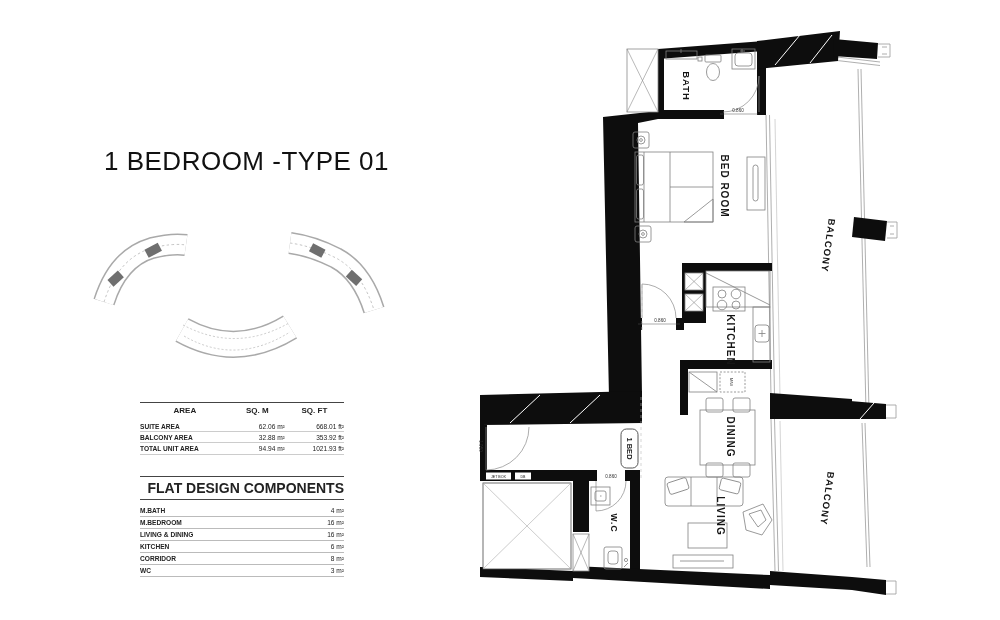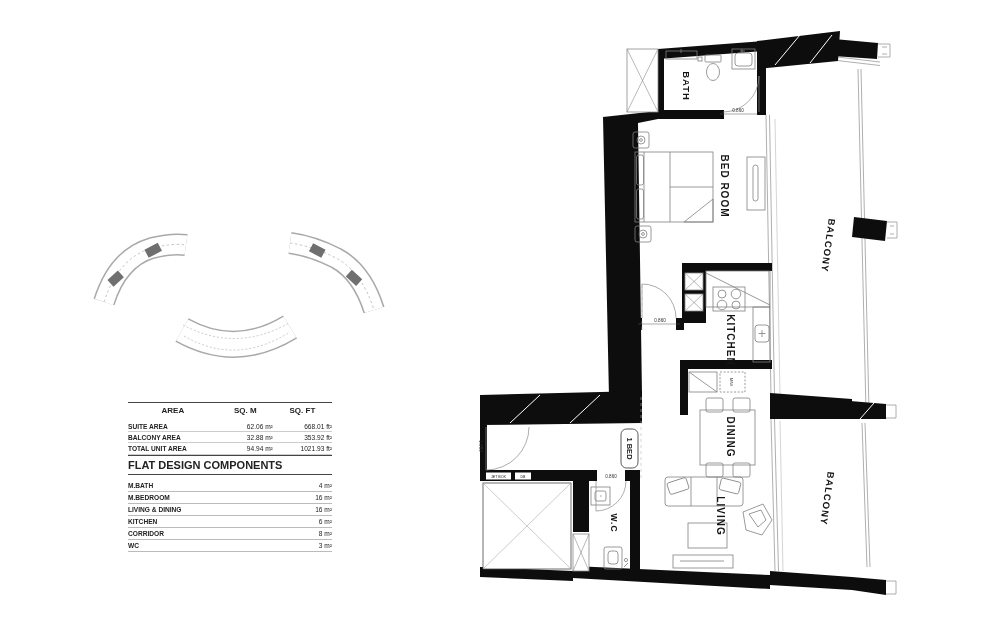--- a/index.html
+++ b/index.html
@@ -1,50 +1,51 @@
 <!DOCTYPE html>
 <html><head>
 <meta charset="utf-8">
 <style>
   html,body{margin:0;padding:0;background:#fff;}
   .canvas{position:relative;width:1000px;height:620px;background:#ffffff;overflow:hidden;
           font-family:"Liberation Sans",sans-serif;color:#1a1a1a;}
   
   .title{position:absolute;left:104px;top:146px;font-size:26px;font-weight:400;
          letter-spacing:0.5px;color:#111;white-space:nowrap;}
-  .tables{position:absolute;left:128px;top:402px;width:204px;}
+  .tables{position:absolute;left:140px;top:402px;width:204px;}
   table{border-collapse:collapse;width:100%;table-layout:fixed;}
   .area-tbl th{font-size:8px;font-weight:700;color:#222;padding:3px 0 2px 0;}
   .area-tbl th:first-child{text-align:center;}
   .area-tbl th:not(:first-child){text-align:center;}
   .area-tbl{border-top:1.3px solid #444;border-bottom:1px solid #999;}
   .area-tbl thead tr{border-bottom:1px solid #777;}
   .area-tbl td{font-size:6.6px;color:#222;padding:1.6px 0;}
   .area-tbl td.nm{font-weight:700;text-align:left;}
   .area-tbl td.v{text-align:right;}
   .area-tbl tbody tr{border-bottom:0.5px solid #ccc;}
   .area-tbl tbody tr:first-child{border-top:4px solid transparent;}
-  .comp-hd{margin-top:0;border-top:1.2px solid #444;border-bottom:1.2px solid #444;
-           text-align:left;font-size:11px;font-weight:700;color:#222;padding:3px 0;}
+  .comp-hd{margin-top:21px;border-top:1.2px solid #444;border-bottom:1.2px solid #444;
+           text-align:right;font-size:14px;font-weight:700;color:#222;padding:3px 0;}
   .comp-tbl{margin-top:5px;}
   .comp-tbl td{font-size:6.6px;color:#222;padding:2px 0;}
   .comp-tbl td.nm{font-weight:700;text-align:left;}
   .comp-tbl td.v{text-align:right;}
   .comp-tbl tr{border-bottom:0.6px solid #bbb;}
   
   .keyplan{position:absolute;left:90px;top:225px;}
   .plan{position:absolute;left:470px;top:15px;}
   svg text{font-family:"Liberation Sans",sans-serif;}
   .roomlbl{font-weight:700;fill:#151515;letter-spacing:1px;}
   .dim{fill:#333;font-weight:400;}
 </style>
 </head>
 <body>
 <div class="canvas">
 
+  <div class="title">1 BEDROOM -TYPE 01</div>
 
   <svg class="keyplan" width="310" height="150" viewBox="90 225 310 150">
 
     <g>
       <path d="M 104 302 Q 118 258 152 248 Q 172 243 186 245" fill="none" stroke="#a9a9a9" stroke-width="22"></path>
       <path d="M 104 302 Q 118 258 152 248 Q 172 243 186 245" fill="none" stroke="#ffffff" stroke-width="19"></path>
       <path d="M 104 302 Q 118 258 152 248 Q 172 243 186 245" fill="none" stroke="#b5b5b5" stroke-width="0.8" stroke-dasharray="2.5,2.5"></path>
       <rect x="146" y="246" width="15" height="9" fill="#6f6f6f" transform="rotate(-28 153 251)"></rect>
       <rect x="109" y="274" width="14" height="9" fill="#6f6f6f" transform="rotate(-42 116 279)"></rect>
     </g>

